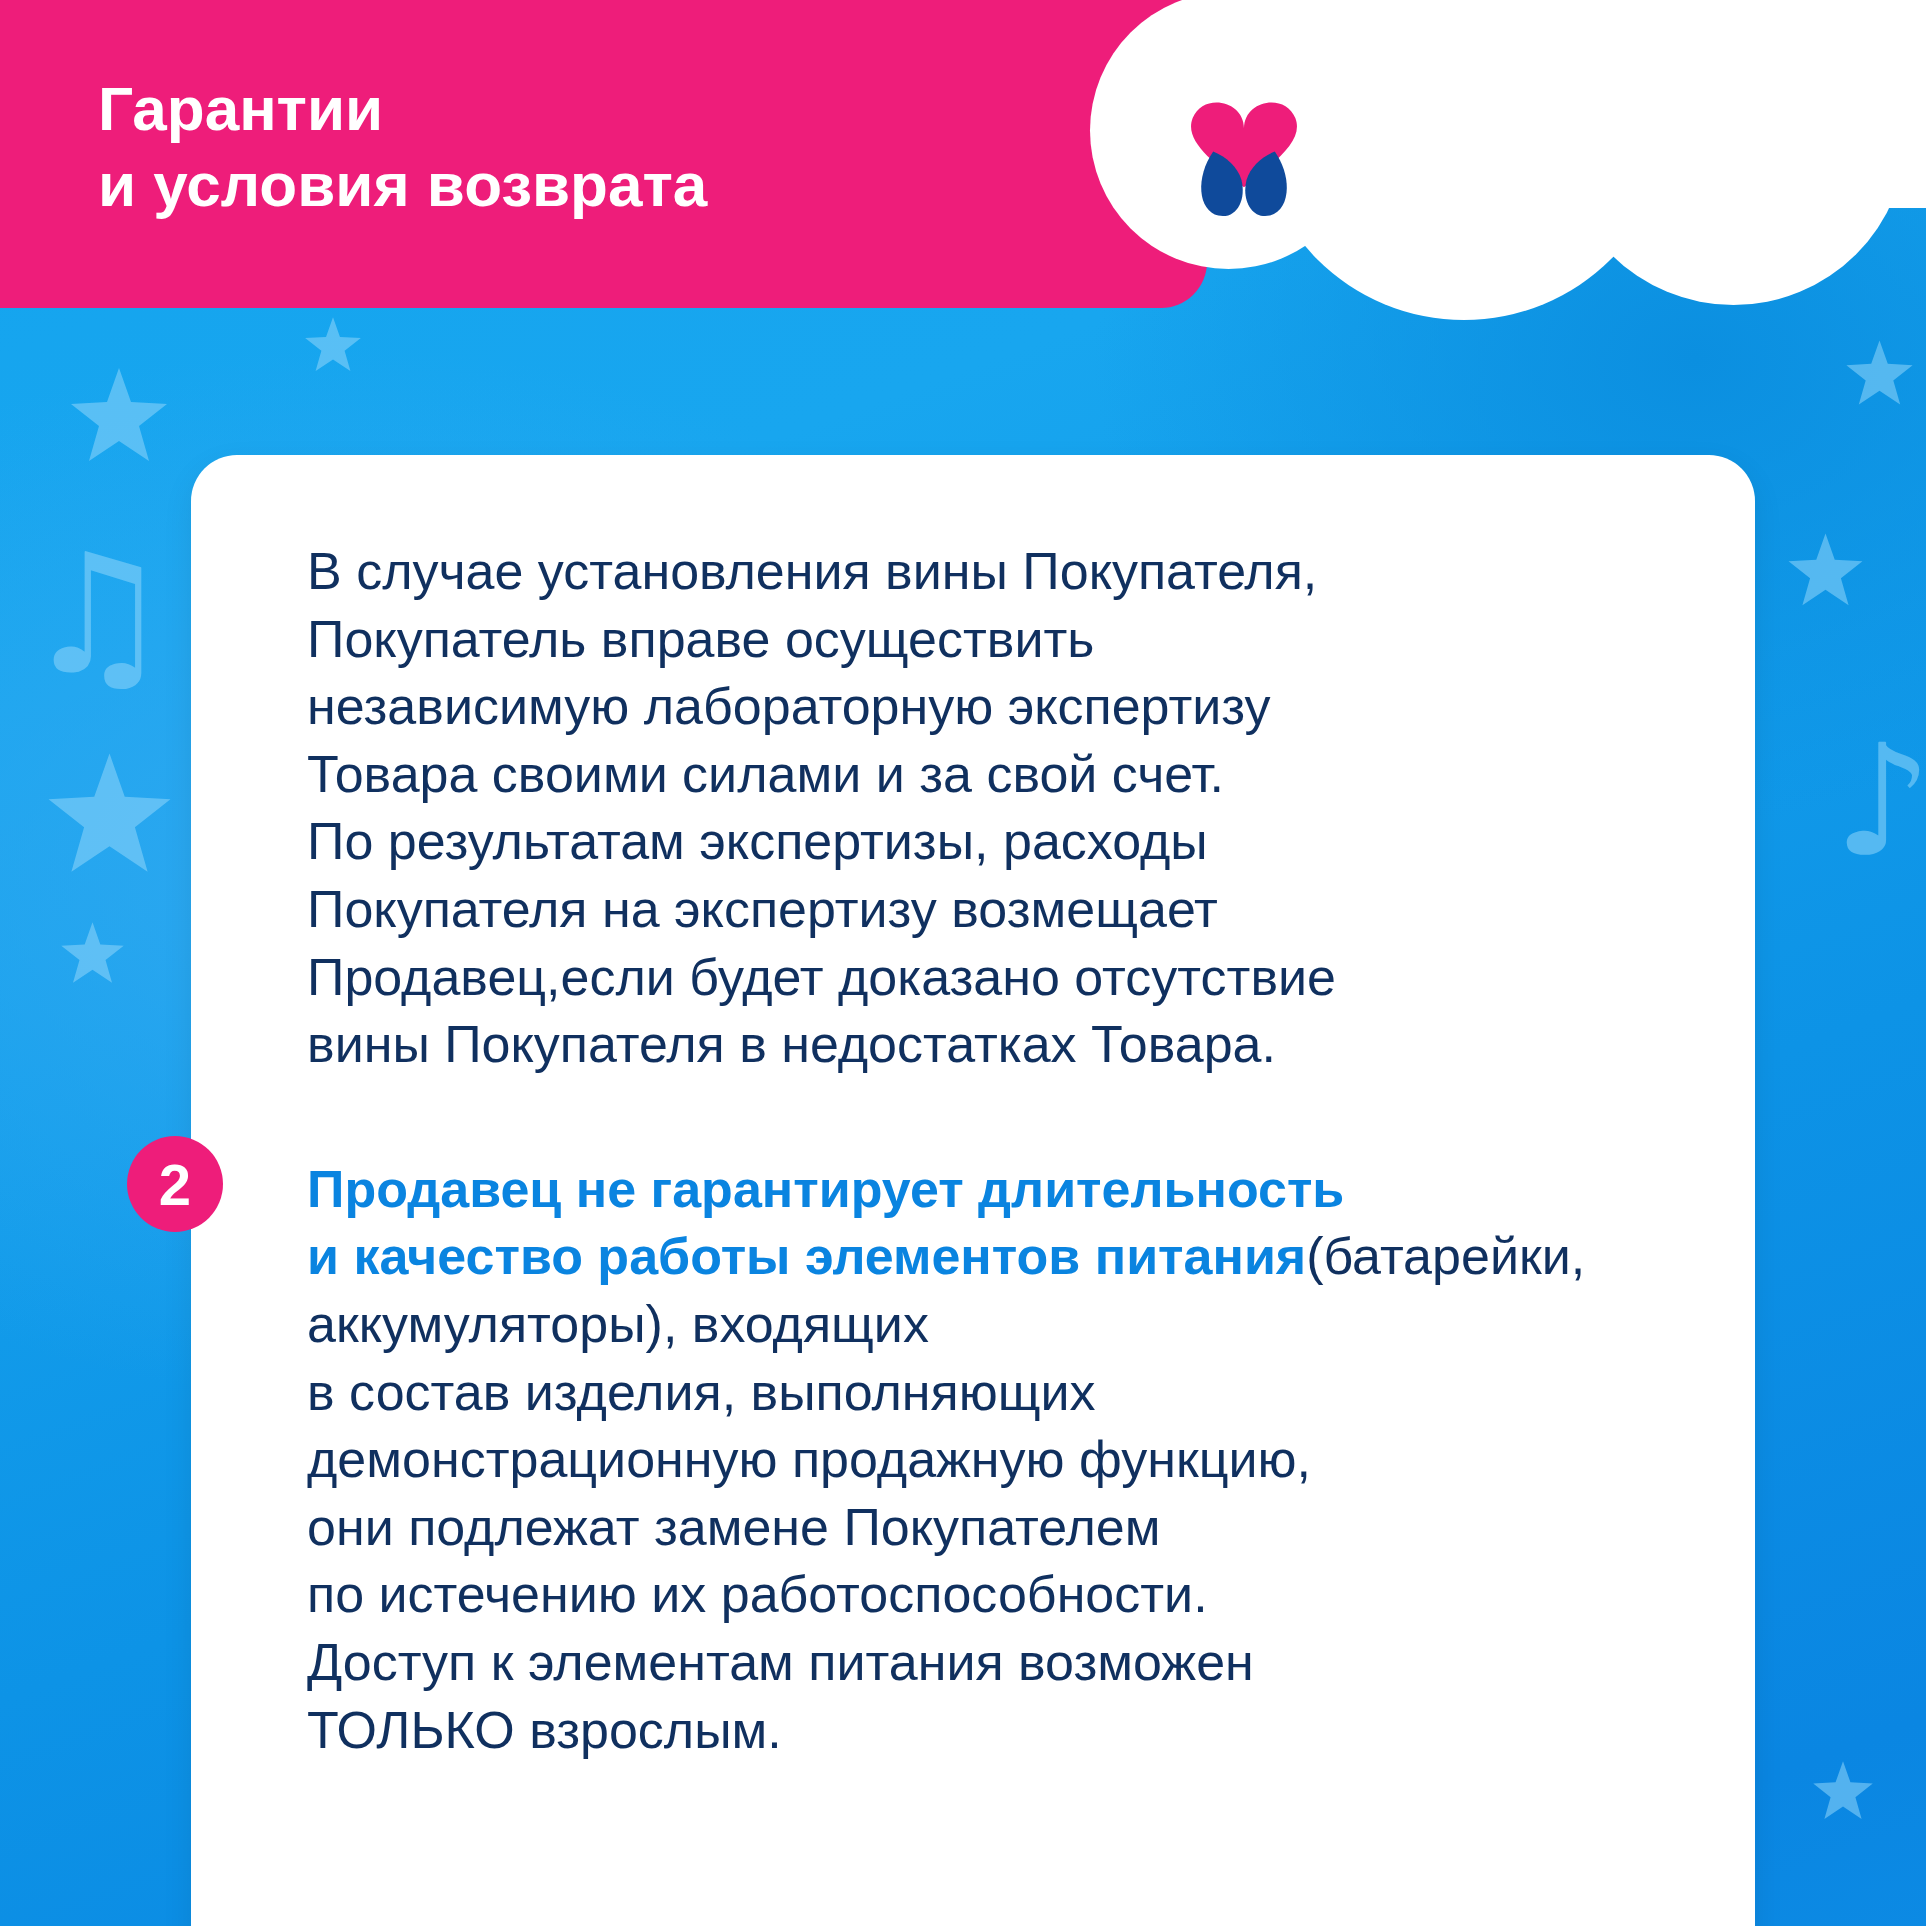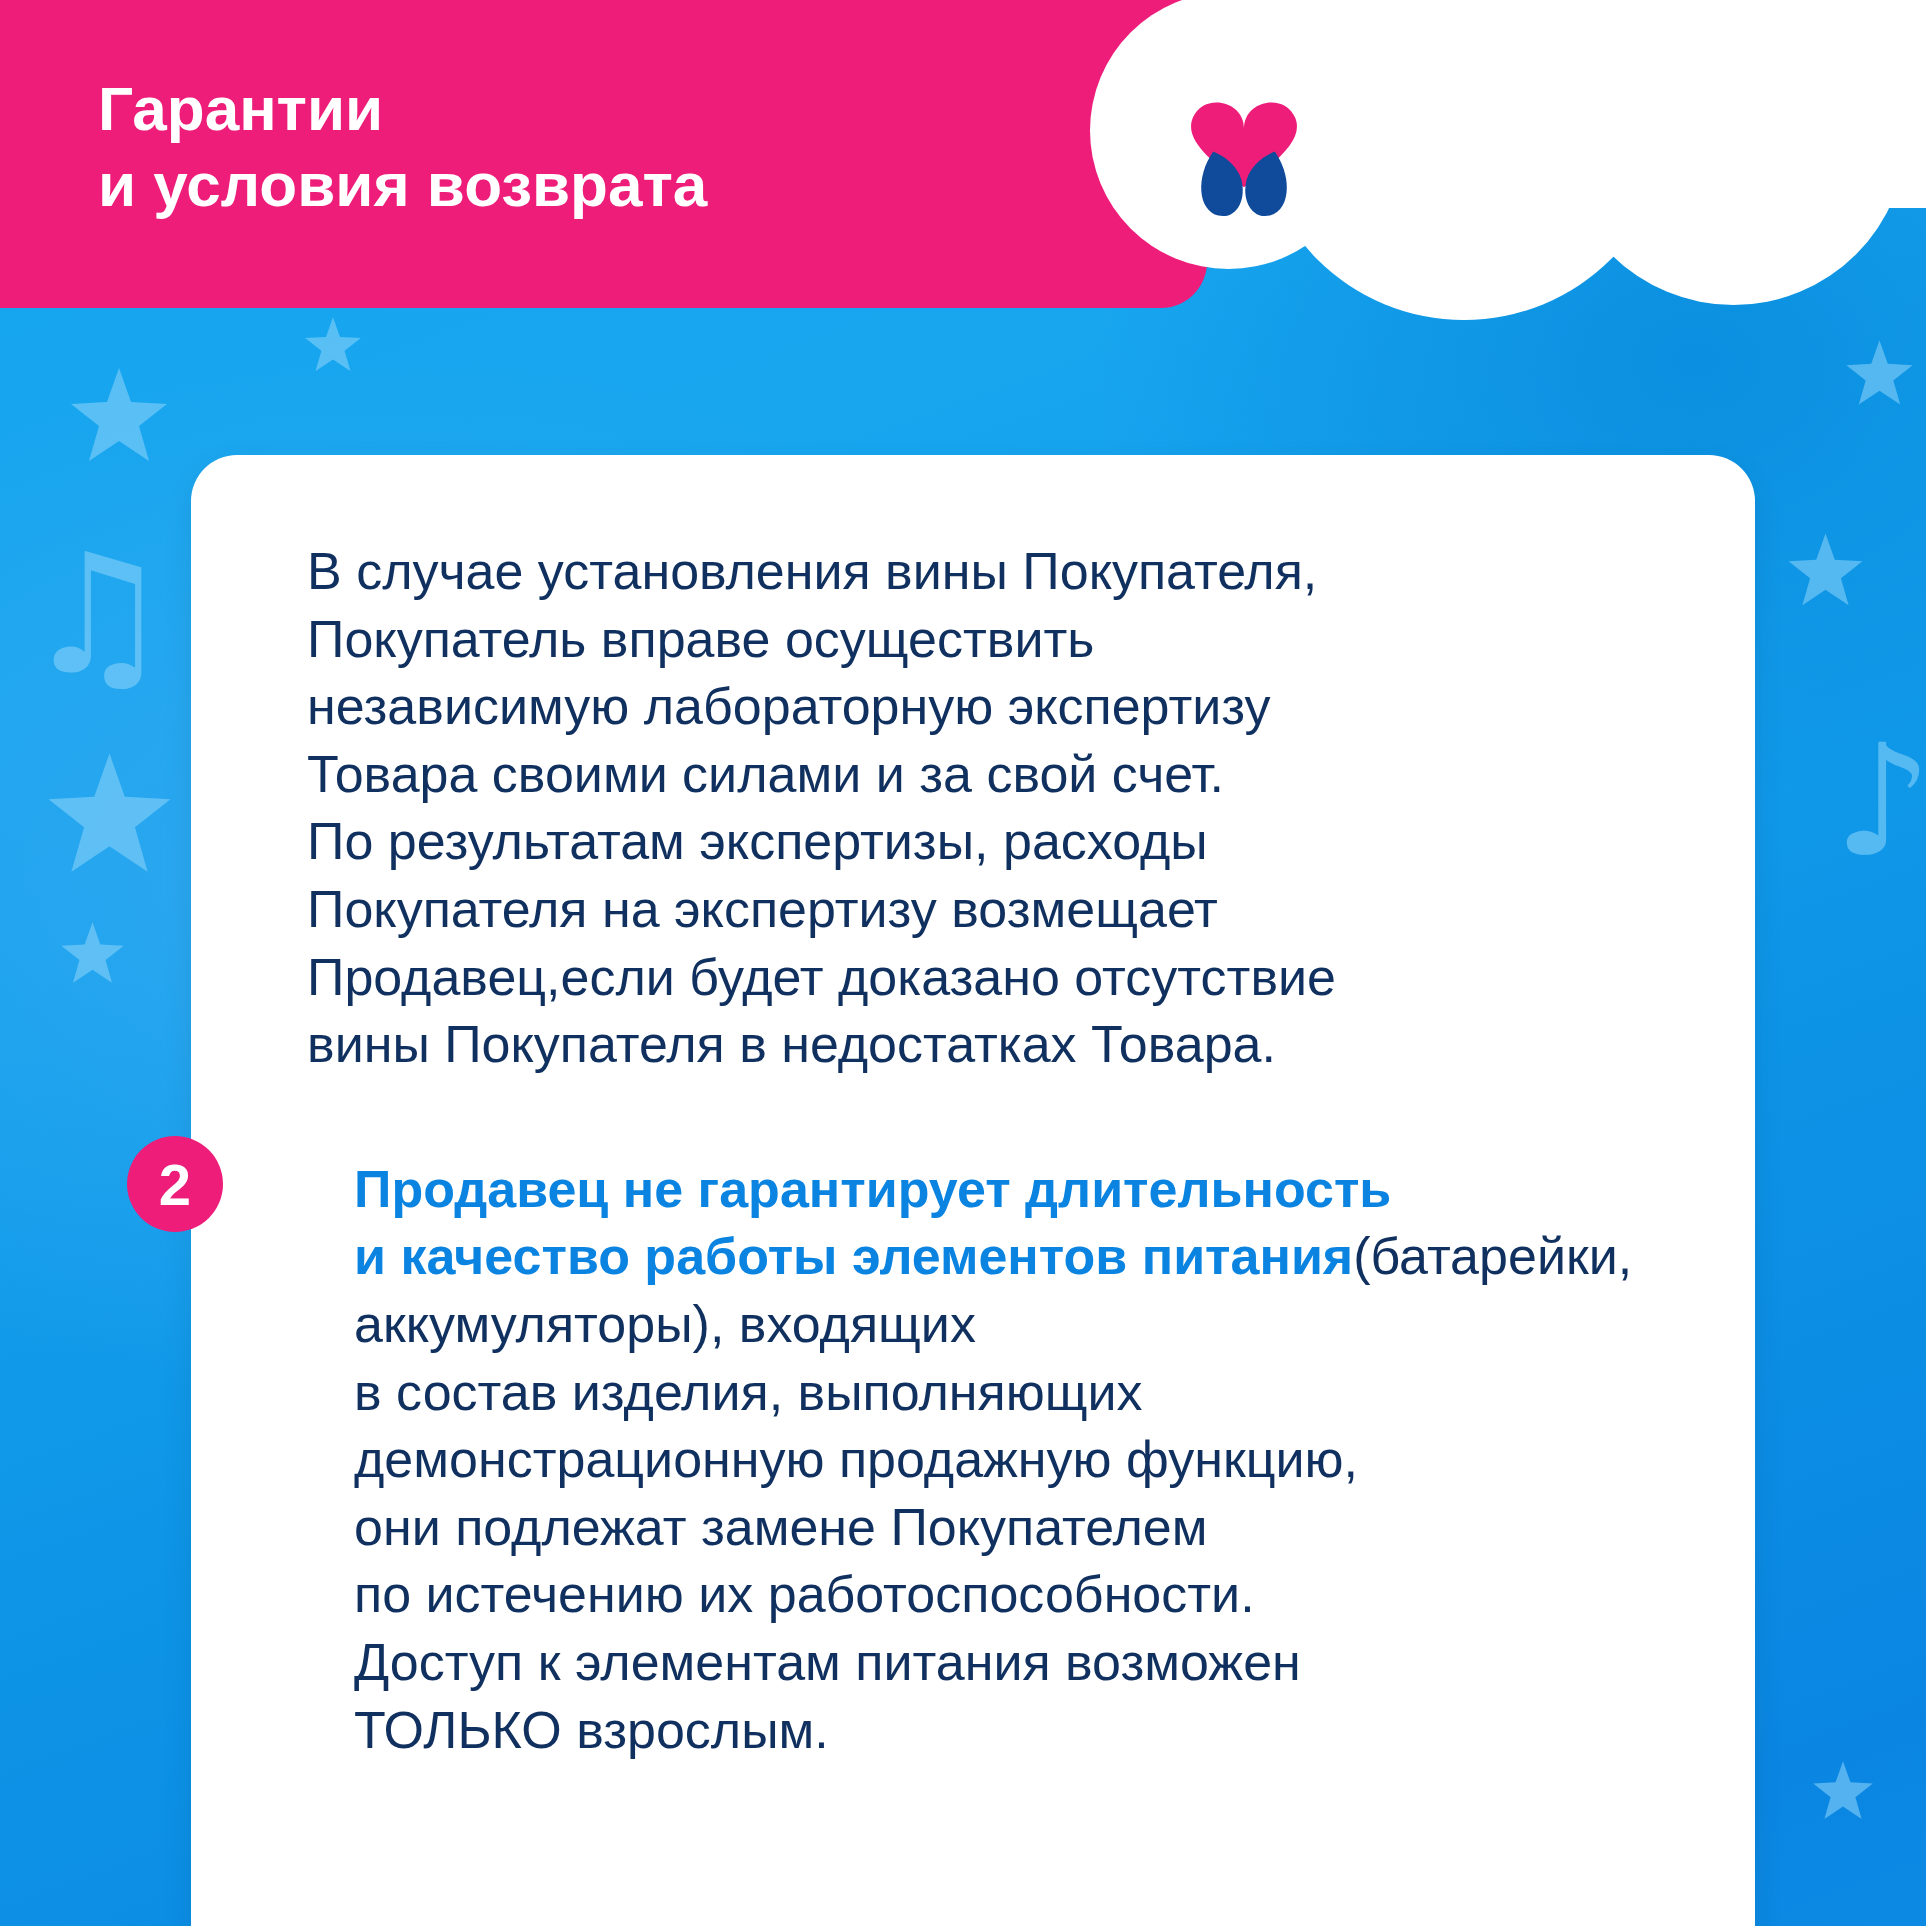--- a/index.html
+++ b/index.html
@@ -120,21 +120,20 @@
   }
   .para {
     color: #10305f;
     font-size: 52px;
     line-height: 1.30;
     font-weight: 500;
     white-space: pre-line;
   }
   .para-2 {
     margin-top: 77px;
-    margin-left: 47px;
   }
   .hl {
     color: #0a84e0;
     font-weight: 800;
   }
 
   .badge {
     position: absolute;
     left: 127px;
     top: 1136px;

